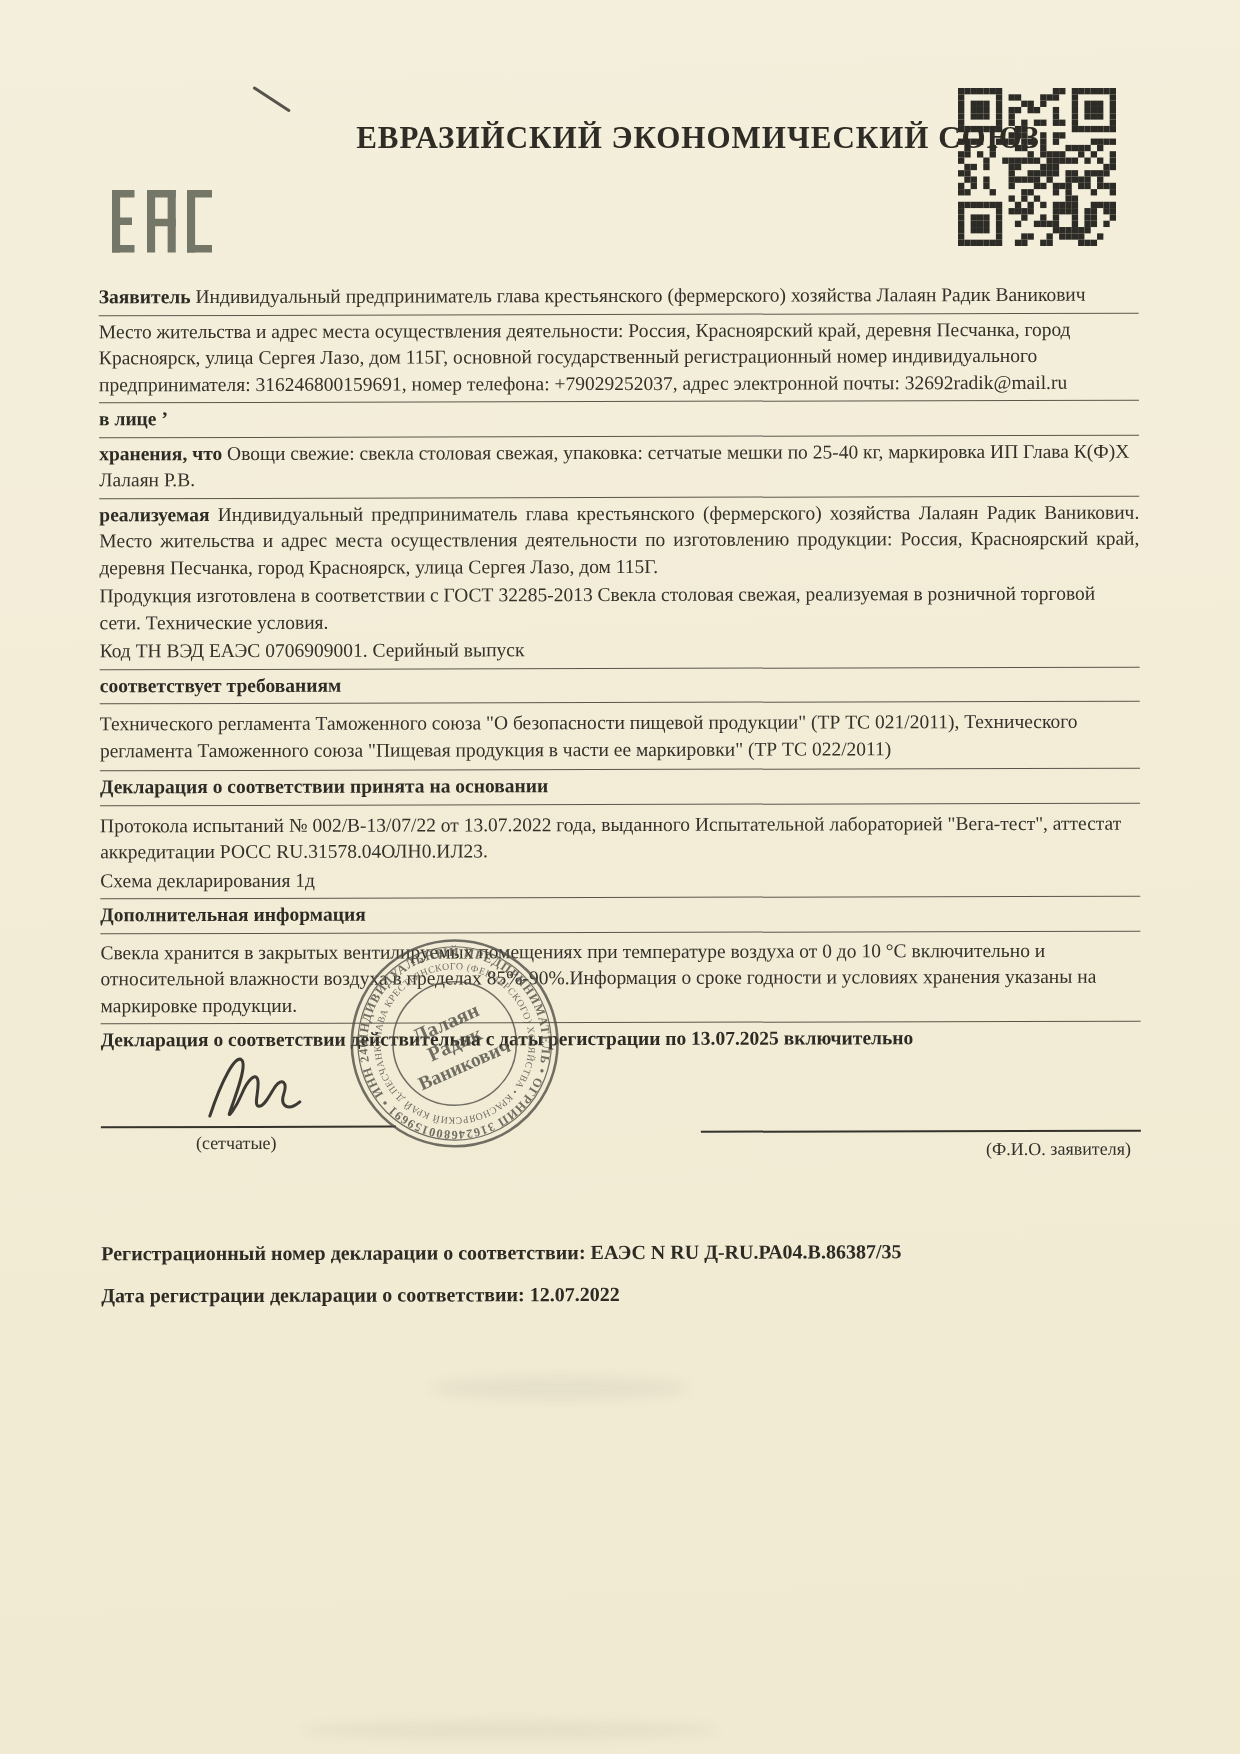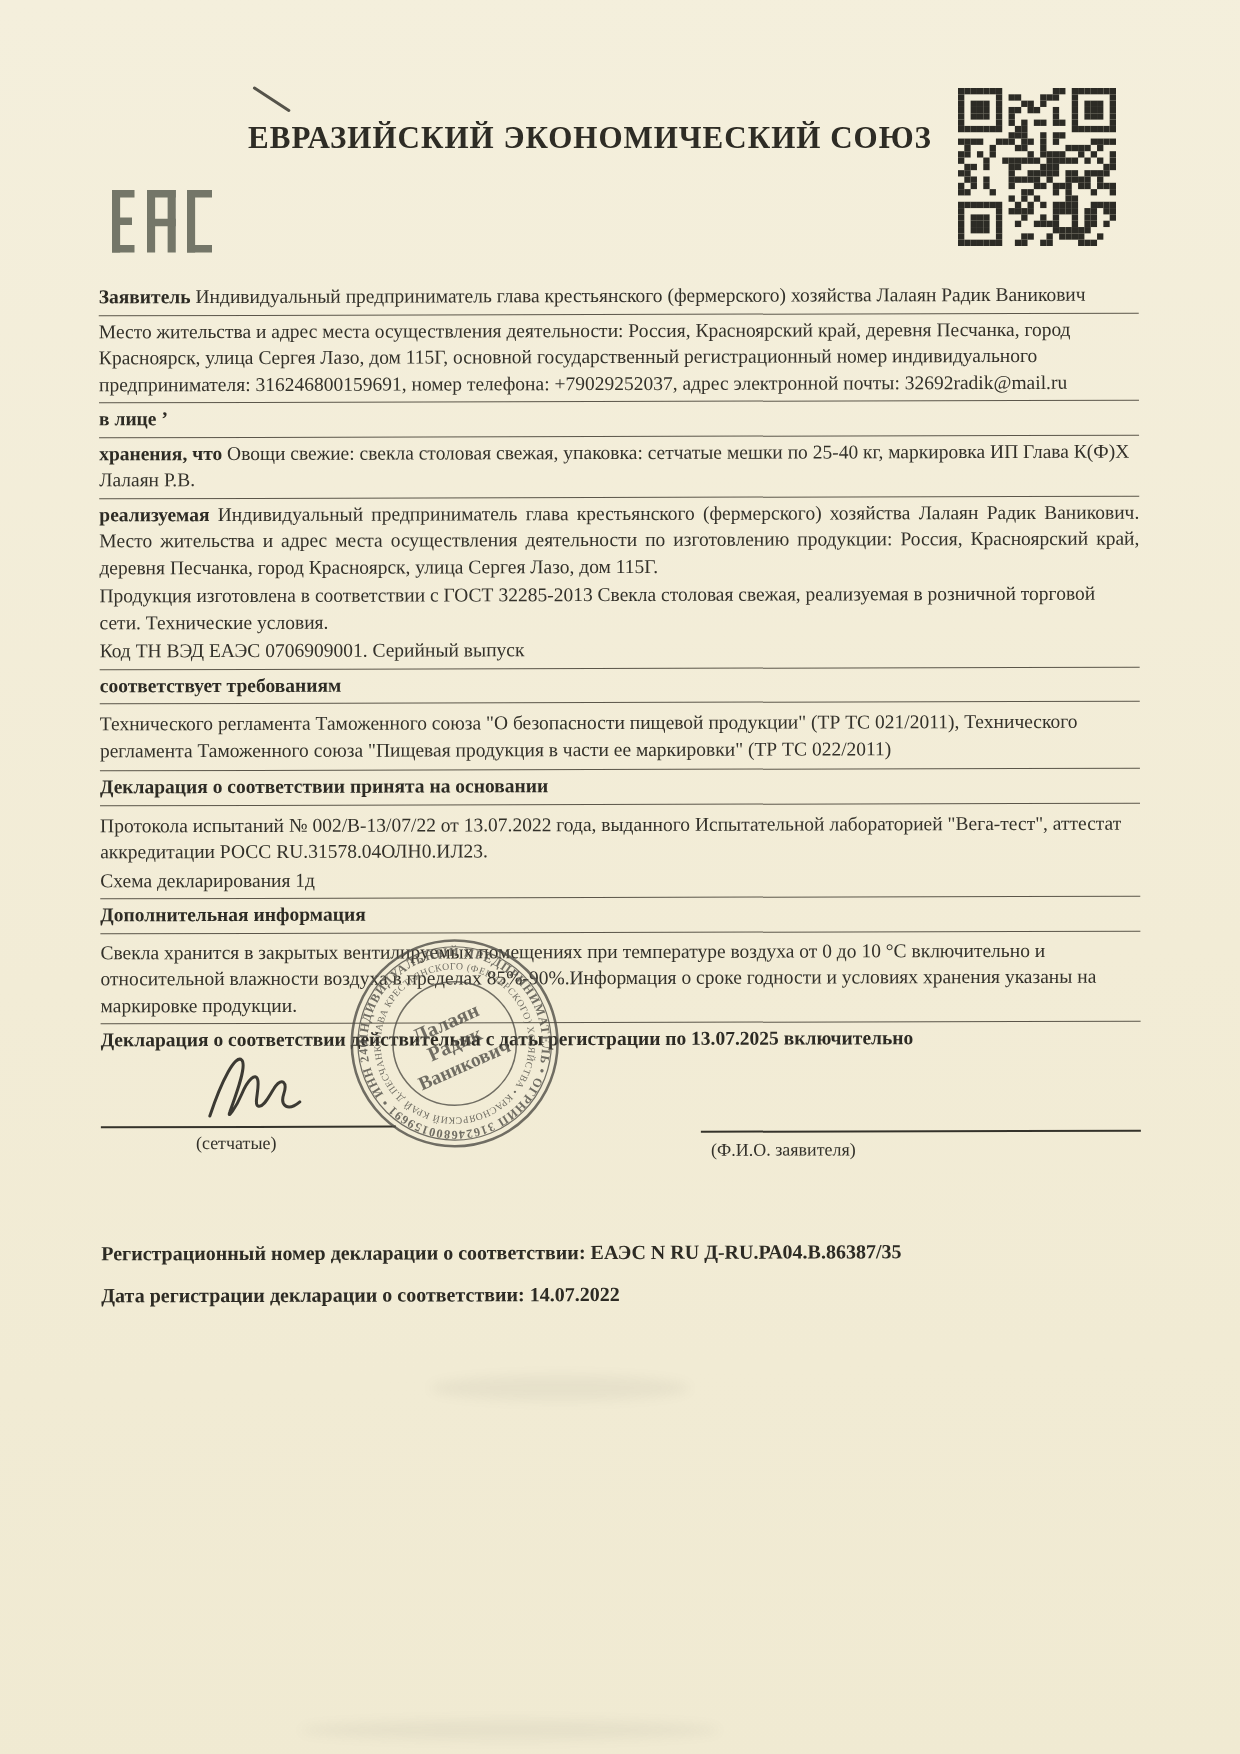--- a/index.html
+++ b/index.html
@@ -7,21 +7,21 @@
     position:relative;width:1240px;height:1754px;margin:0 auto;
     background:linear-gradient(178deg,#f4efdc 0%,#f2ecd6 55%,#f0ead2 100%);
     color:#33312a;font-family:"Liberation Serif","DejaVu Serif",serif;
     overflow:hidden;
   }
   
   .doc-title{
     position:absolute;top:120px;left:140px;width:900px;text-align:center;
     font-weight:bold;color:#2e2c25;letter-spacing:1px;
   }
-  .doc-title .t1{font-size:31px;line-height:36px;}
+  .doc-title .t1{font-size:31px;line-height:36px;text-align:right;}
   .doc-title .t2{font-size:30px;line-height:35px;}
   .pen-mark{
     position:absolute;left:254px;top:86px;width:44px;height:2.5px;
     background:#55534a;transform:rotate(33deg);transform-origin:left top;border-radius:2px;
   }
   .qr{position:absolute;left:953px;top:88px;width:168px;height:158px;}
   .qr svg{width:100%;height:100%;}
   .eac-logo{position:absolute;left:112px;top:190px;width:100px;height:88px;opacity:.85;}
   
   .content{
@@ -33,21 +33,21 @@
   .b{font-weight:bold;color:#2d2b24;}
   .just{text-align:justify;}
   p{margin:0;padding:1px 0;}
   
   .sig-block{position:relative;height:152px;margin-top:6px;}
   .sig-line-left{position:absolute;left:0;top:62px;width:295px;border-bottom:2px solid #35332b;}
   .sig-caption-left{position:absolute;left:95px;top:66px;font-size:18px;}
   .handwriting{position:absolute;left:95px;top:-22px;width:130px;height:86px;}
   .sig-line-right{position:absolute;left:600px;top:68px;width:440px;border-bottom:2px solid #35332b;}
   .sig-name{position:absolute;left:610px;top:32px;width:420px;text-align:center;font-size:20px;}
-  .sig-caption-right{position:absolute;left:610px;top:74px;width:420px;text-align:left;font-size:18px;}
+  .sig-caption-right{position:absolute;left:610px;top:74px;width:420px;text-align:right;font-size:18px;}
   .stamp{position:absolute;left:246px;top:-128px;width:216px;height:216px;opacity:.8;}
   
   .reg-line{font-weight:bold;font-size:20px;margin-top:24px;color:#2d2b24;}
   .reg-line + .reg-line{margin-top:16px;}
   
   .smudge{position:absolute;background:#6b685c;filter:blur(6px);opacity:.07;border-radius:50%;}
 </style>
 </head>
 <body>
 
@@ -482,21 +482,21 @@
       <div class="sig-line-right"></div>
       <div class="sig-caption-right">(Ф.И.О. заявителя)</div>
     </div>
 
     <div class="reg-line">
       <span>Регистрационный номер декларации о соответствии:</span>
       <span>ЕАЭС N RU Д-RU.РА04.В.86387/35</span>
     </div>
     <div class="reg-line">
       <span>Дата регистрации декларации о соответствии:</span>
-      <span>14.07.2022</span>
+      <span>12.07.2022</span>
     </div>
 
   </div>
 
   <div class="smudge" style="left:430px;top:1375px;width:260px;height:26px;"></div>
   <div class="smudge" style="left:300px;top:1720px;width:420px;height:20px;"></div>
 
 </div>
 
 </body></html>

